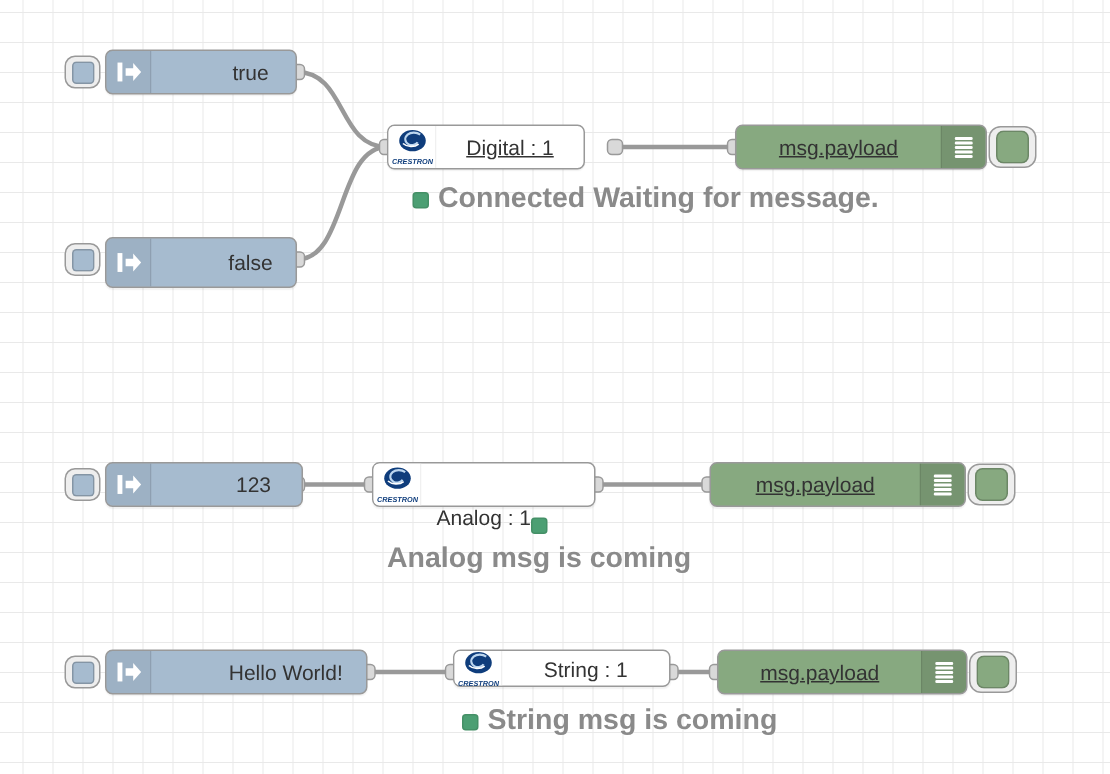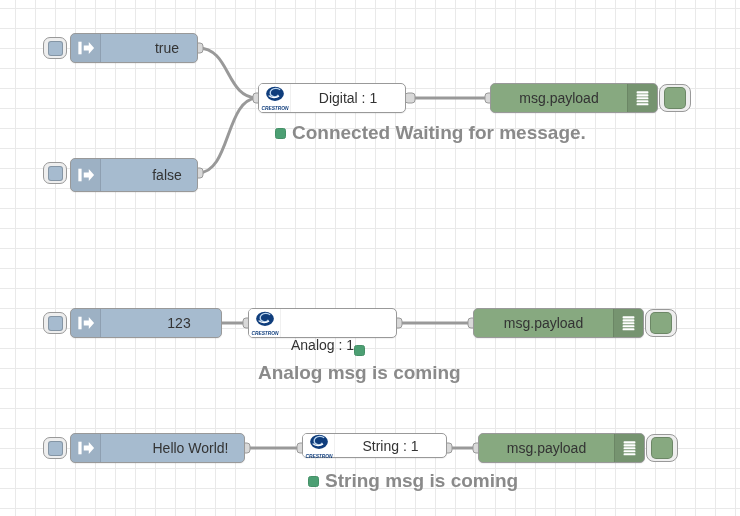--- a/index.html
+++ b/index.html
@@ -22,21 +22,21 @@
     display:flex;align-items:stretch;
     font-size:14px;color:#333333;
     box-shadow:0 1px 1px rgba(0,0,0,0.06);
   }
   .node .label{flex:1;display:flex;align-items:center;justify-content:center;white-space:nowrap;padding:0 6px;}
   .node.inject{background:#a6bbcf;gap:36px;}
   .icon-region{display:flex;align-items:center;justify-content:center;flex:0 0 auto;}
   .inject .icon-region{width:29px;background:rgba(0,0,0,0.05);border-right:1px solid rgba(0,0,0,0.10);border-radius:4px 0 0 4px;}
   .node.crestron{background:#ffffff;}
   .crestron .icon-region{width:31px;background:#ffffff;border-right:1px solid rgba(0,0,0,0.06);border-radius:4px 0 0 4px;}
-  .node.debug{background:#87a980;}
+  .node.debug{background:#87a980;text-decoration:underline;}
   .debug .icon-region{width:29px;background:rgba(0,0,0,0.12);border-left:1px solid rgba(0,0,0,0.10);border-radius:0 4px 4px 0;}
   .node-button{
     position:absolute;z-index:2;box-sizing:border-box;cursor:pointer;
     background:#eeeeee;border:1px solid #999999;
     display:flex;align-items:center;justify-content:center;
   }
   .inject-button{width:24px;height:22px;border-radius:7px;}
   .inject-button .inner{width:13px;height:13px;background:#a6bbcf;border:1px solid rgba(0,0,0,0.20);border-radius:3px;}
   .debug-button{width:32px;height:28px;border-radius:8px;}
   .debug-button .inner{width:20px;height:20px;background:#87a980;border:1px solid rgba(0,0,0,0.20);border-radius:5px;}
@@ -93,21 +93,21 @@
             <rect x="1.5" y="3" width="3.6" height="14"></rect>
             <path d="M7.5 7.2 h5.6 V3.4 L19 10 l-5.9 6.6 V12.8 H7.5 z"></path>
           </g>
         </svg>
       </div>
       <span class="label">false</span>
     </div>
     <div class="node-button inject-button" style="left: 43px; top: 162px;">
       <div class="inner"></div>
     </div>
-    <div class="node crestron" style="left: 258px; top: 83px; width: 148px; height: 30px;">
+    <div class="node crestron" style="left: 258px; top: 83px; width: 132px; height: 30px; text-decoration: underline;">
       <div class="icon-region">
         <svg viewBox="0 0 30 30" width="28" height="28">
           <ellipse cx="15" cy="10.5" rx="9.5" ry="7.6" fill="#0f3d7c"></ellipse>
           <path d="M20.5 6.2 c-2.5 -1.9 -6.6 -2 -9 0 c-2.6 2.2 -2 5.6 0.8 6.9 c2.3 1.1 5.2 0.4 6.3 -1.5" fill="none" stroke="#bcd6ef" stroke-width="1.5"></path>
           <path d="M8.2 12.5 c2.8 2.6 8.2 2.8 11.2 0.4" fill="none" stroke="#ffffff" stroke-width="1.2"></path>
           <text x="15" y="27.5" text-anchor="middle" font-size="5.2" font-weight="bold" font-style="italic" fill="#0f3d7c" font-family="Liberation Sans, sans-serif">CRESTRON</text>
         </svg>
       </div>
       <span class="label">Digital : 1</span>
     </div>
@@ -125,21 +125,21 @@
             <rect x="3" y="8.6" width="14" height="2.4" rx="1"></rect>
             <rect x="3" y="12.1" width="14" height="2.4" rx="1"></rect>
             <rect x="3" y="15.6" width="14" height="2.4" rx="1"></rect>
           </g>
         </svg>
       </div>
     </div>
     <div class="node-button debug-button" style="left: 659px; top: 84px;">
       <div class="inner"></div>
     </div>
-    <div class="node inject" style="left: 70px; top: 308px; width: 152px; height: 30px;">
+    <div class="node inject" style="left: 70px; top: 308px; width: 132px; height: 30px;">
       <div class="icon-region">
         <svg viewBox="0 0 20 20" width="18" height="18">
           <g fill="#ffffff">
             <rect x="1.5" y="3" width="3.6" height="14"></rect>
             <path d="M7.5 7.2 h5.6 V3.4 L19 10 l-5.9 6.6 V12.8 H7.5 z"></path>
           </g>
         </svg>
       </div>
       <span class="label">123</span>
     </div>

